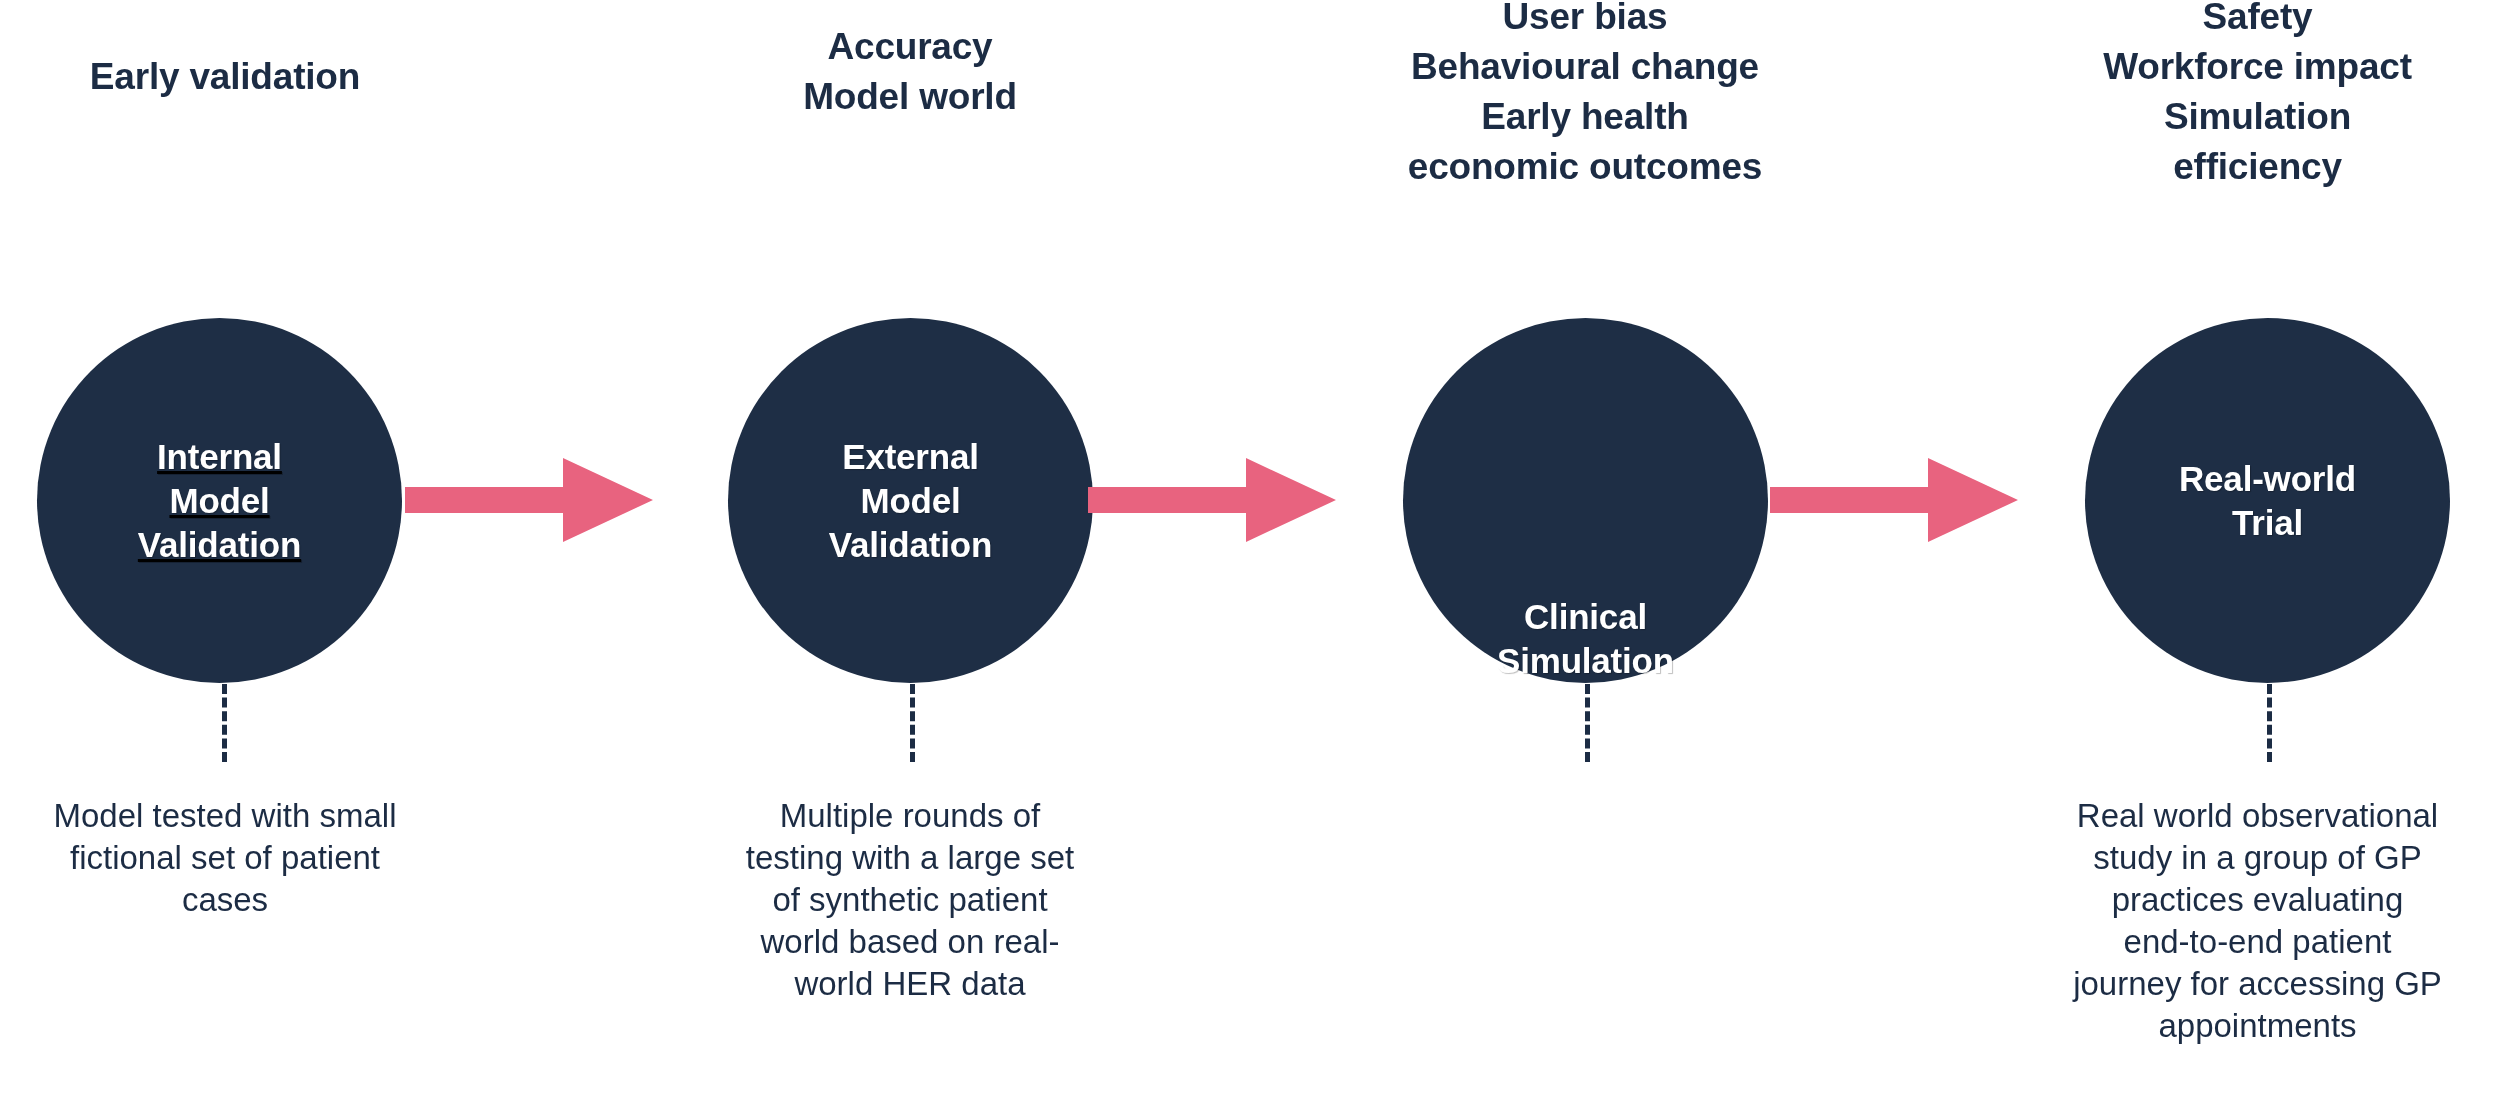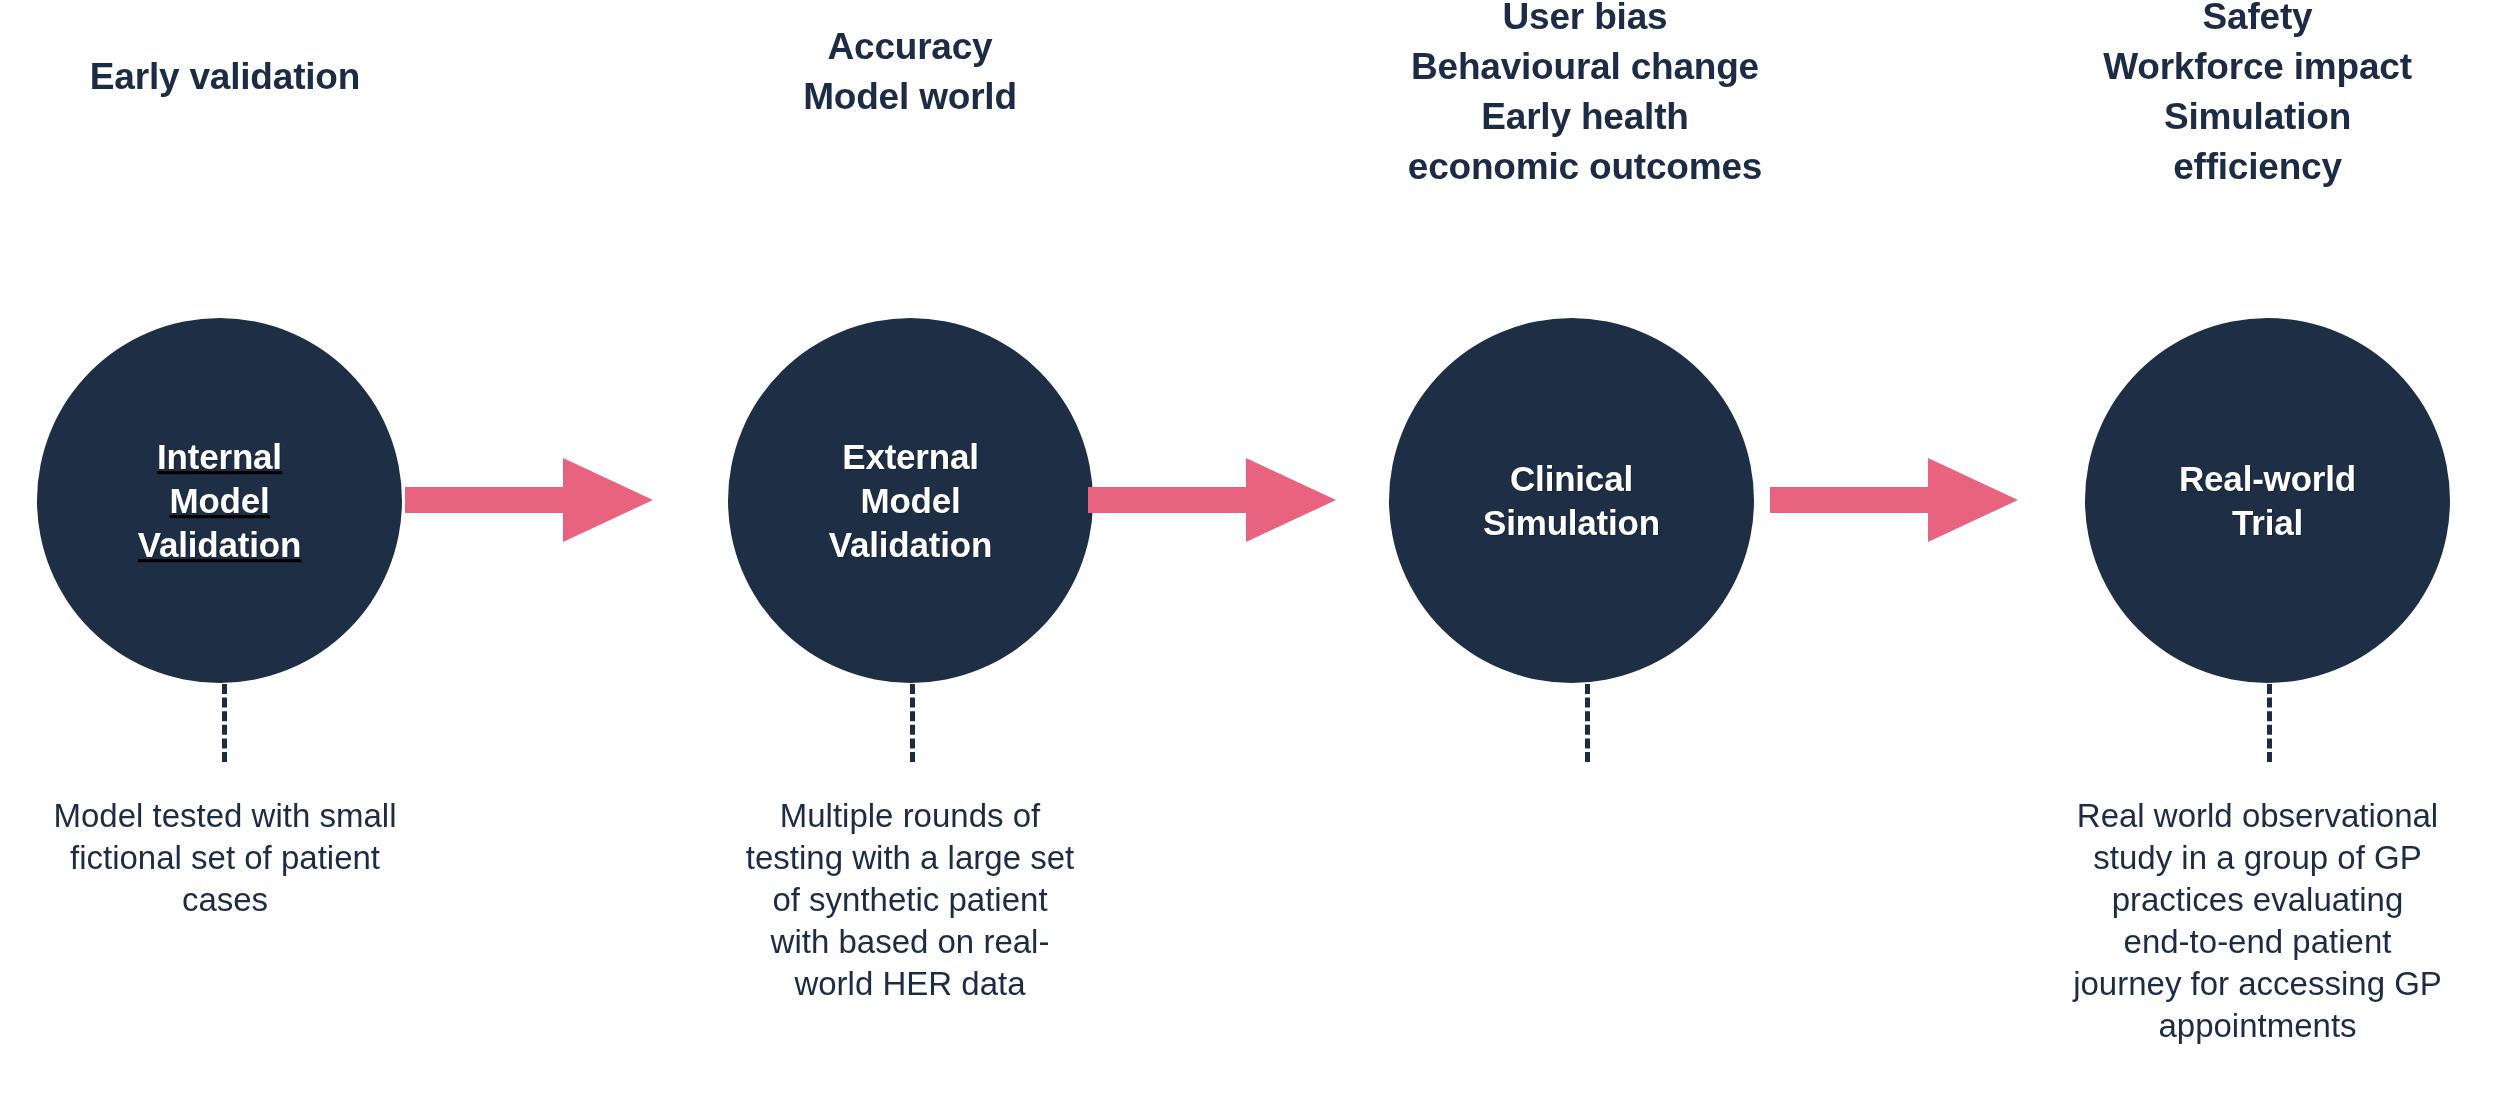--- a/index.html
+++ b/index.html
@@ -131,39 +131,39 @@
         <span class="c-line">Validation</span>
       </div>
     </div>
 
     <div class="dash" style="left:250px;top:684px;height:78px;"></div>
 
     <div class="desc" style="left:10px;top:795px;width:480px;">
       <span class="d-line">Multiple rounds of</span>
       <span class="d-line">testing with a large set</span>
       <span class="d-line">of synthetic patient</span>
-      <span class="d-line">with based on real-</span>
+      <span class="d-line">world based on real-</span>
       <span class="d-line">world HER data</span>
     </div>
   </div>
 
   <svg class="arrow" style="left:1088px;top:458px;" width="250" height="84" viewBox="0 0 250 84">
     <path d="M0,29 L158,29 L158,0 L248,42 L158,84 L158,55 L0,55 Z" fill="#E8637F"></path>
   </svg>
 
   <div class="stage-col" style="left:1330px;width:510px;">
 
     <div class="criteria" style="top:-8px;">
       <span class="crit-line">User bias</span>
       <span class="crit-line">Behavioural change</span>
       <span class="crit-line">Early health</span>
       <span class="crit-line">economic outcomes</span>
     </div>
 
-    <div class="circle" style="left:59px;top:318px;width:365px;height:365px;">
+    <div class="circle" style="left:73px;top:318px;width:365px;height:365px;align-items:flex-end;">
       <div class="circle-label">
         <span class="c-line">Clinical</span>
         <span class="c-line">Simulation</span>
       </div>
     </div>
 
     <div class="dash" style="left:255px;top:684px;height:78px;"></div>
 
   </div>
 

